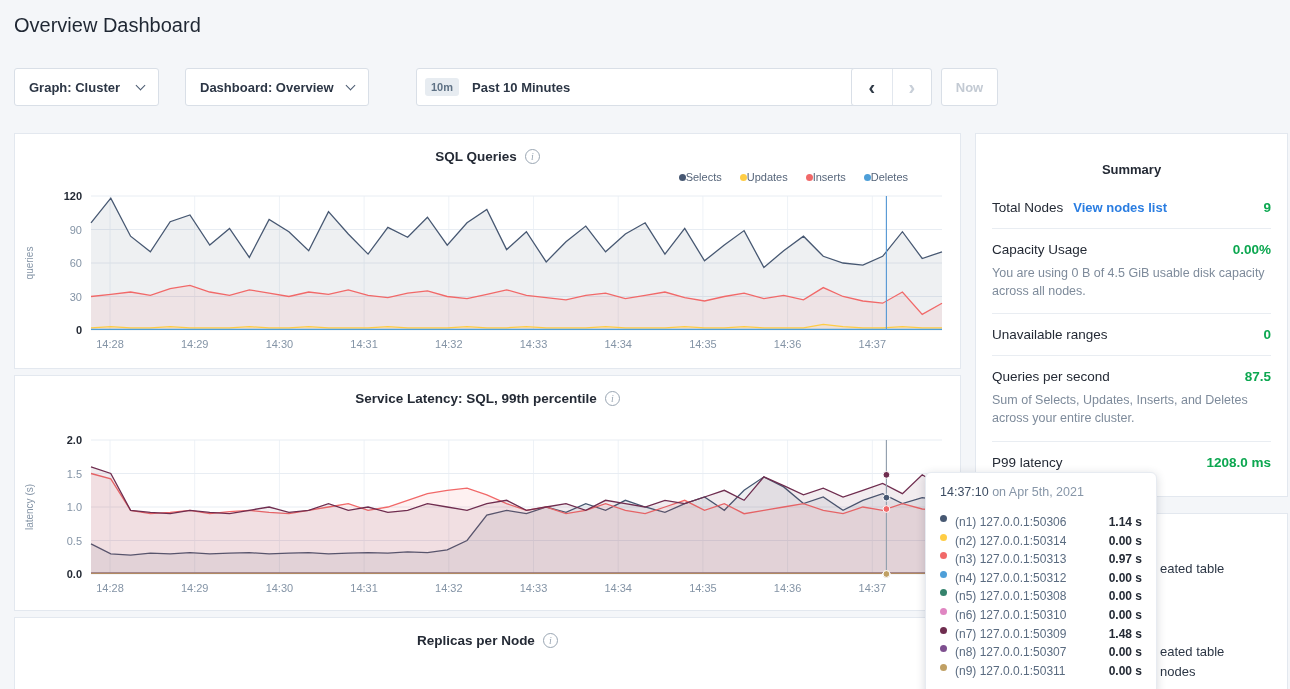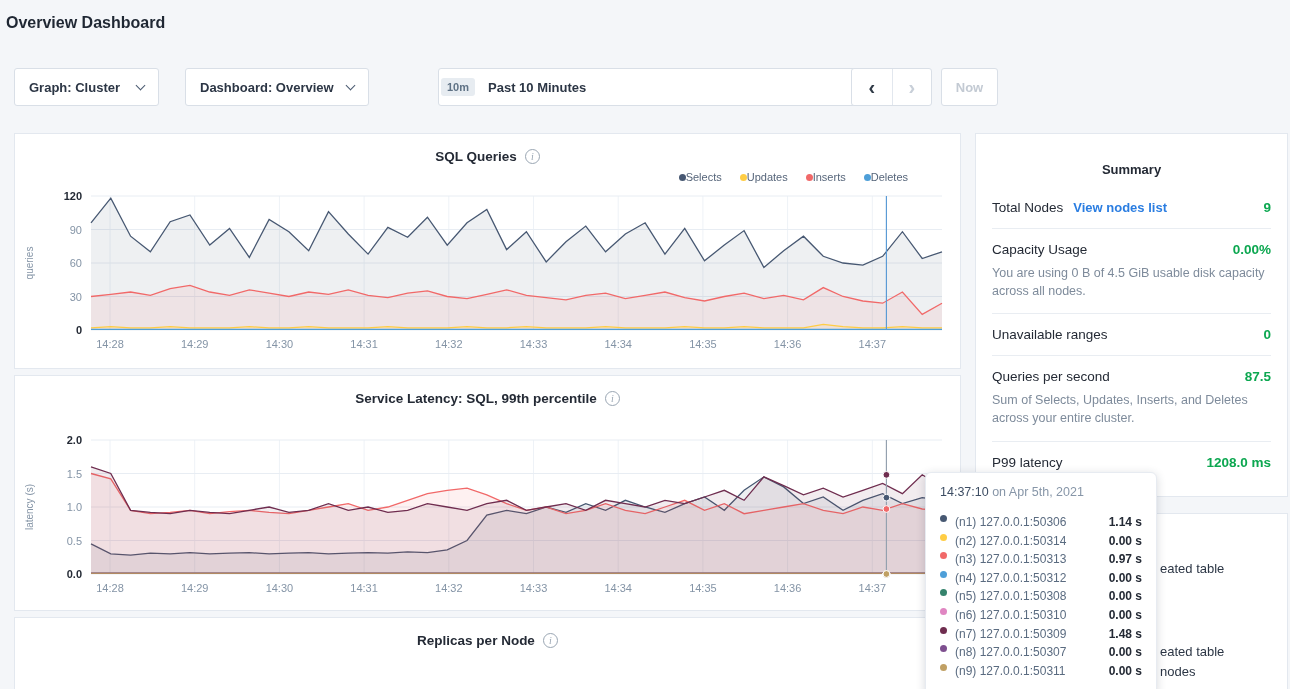--- a/index.html
+++ b/index.html
@@ -1,29 +1,29 @@
 <!DOCTYPE html>
 <html><head>
 <meta charset="utf-8">
 <style>
   *{margin:0;padding:0;box-sizing:border-box}
   html,body{width:1290px;height:689px;overflow:hidden;background:#f4f6f9;
     font-family:"Liberation Sans",sans-serif;color:#242a35}
   .page{position:relative;width:1290px;height:689px}
 
-  .page-title{position:absolute;left:6px;top:14px;font-size:16px;font-weight:700;color:#1f2733}
+  .page-title{position:absolute;left:14px;top:14px;font-size:20px;font-weight:400;color:#1f2733}
 
   
   .tb{position:absolute;top:68px;height:38px;background:#fff;border:1px solid #d9dfe7;border-radius:3px;
       display:flex;align-items:center;font-size:13px;font-weight:700;color:#2c3645;cursor:pointer}
   .dd-graph{left:14px;width:145px;padding:16px 14px}
   .dd-dash{left:185px;width:184px;padding:0 14px}
   .chev{width:7px;height:7px;border-right:1.6px solid #4a5a70;border-bottom:1.6px solid #4a5a70;
         transform:rotate(45deg);margin-left:auto;margin-top:-4px;flex:none}
-  .time-picker{left:438px;width:467px;padding:0 2px}
+  .time-picker{left:416px;width:467px;padding:0 8px}
   .time-badge{background:#e7ecf1;color:#5f7285;font-size:11px;font-weight:700;border-radius:3px;
               padding:3px 6px;margin-right:13px}
   .btn-pair{left:851px;width:81px;padding:0;overflow:hidden}
   .btn-half{width:40px;height:36px;display:flex;align-items:center;justify-content:center;font-size:20px;font-weight:700}
   .btn-prev{color:#303a46}
   .btn-next{color:#c8cfd8;border-left:1px solid #e2e7ee}
   .btn-now{left:941px;width:57px;justify-content:center;color:#c3cad3}
 
   
   .main-col{position:absolute;left:14px;top:133px;width:947px}

